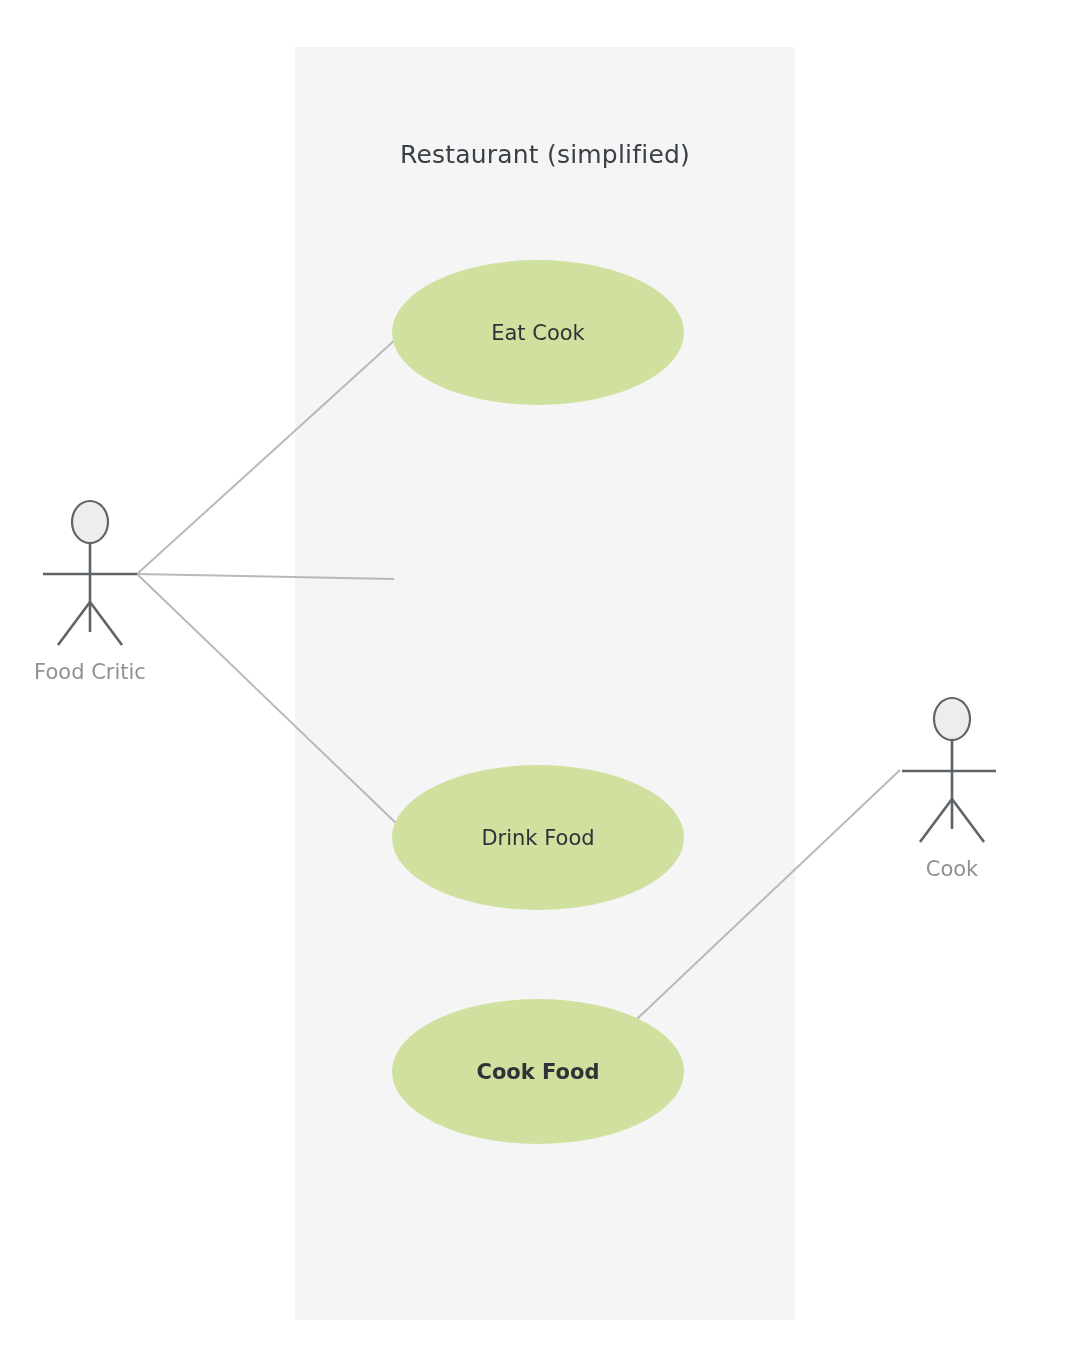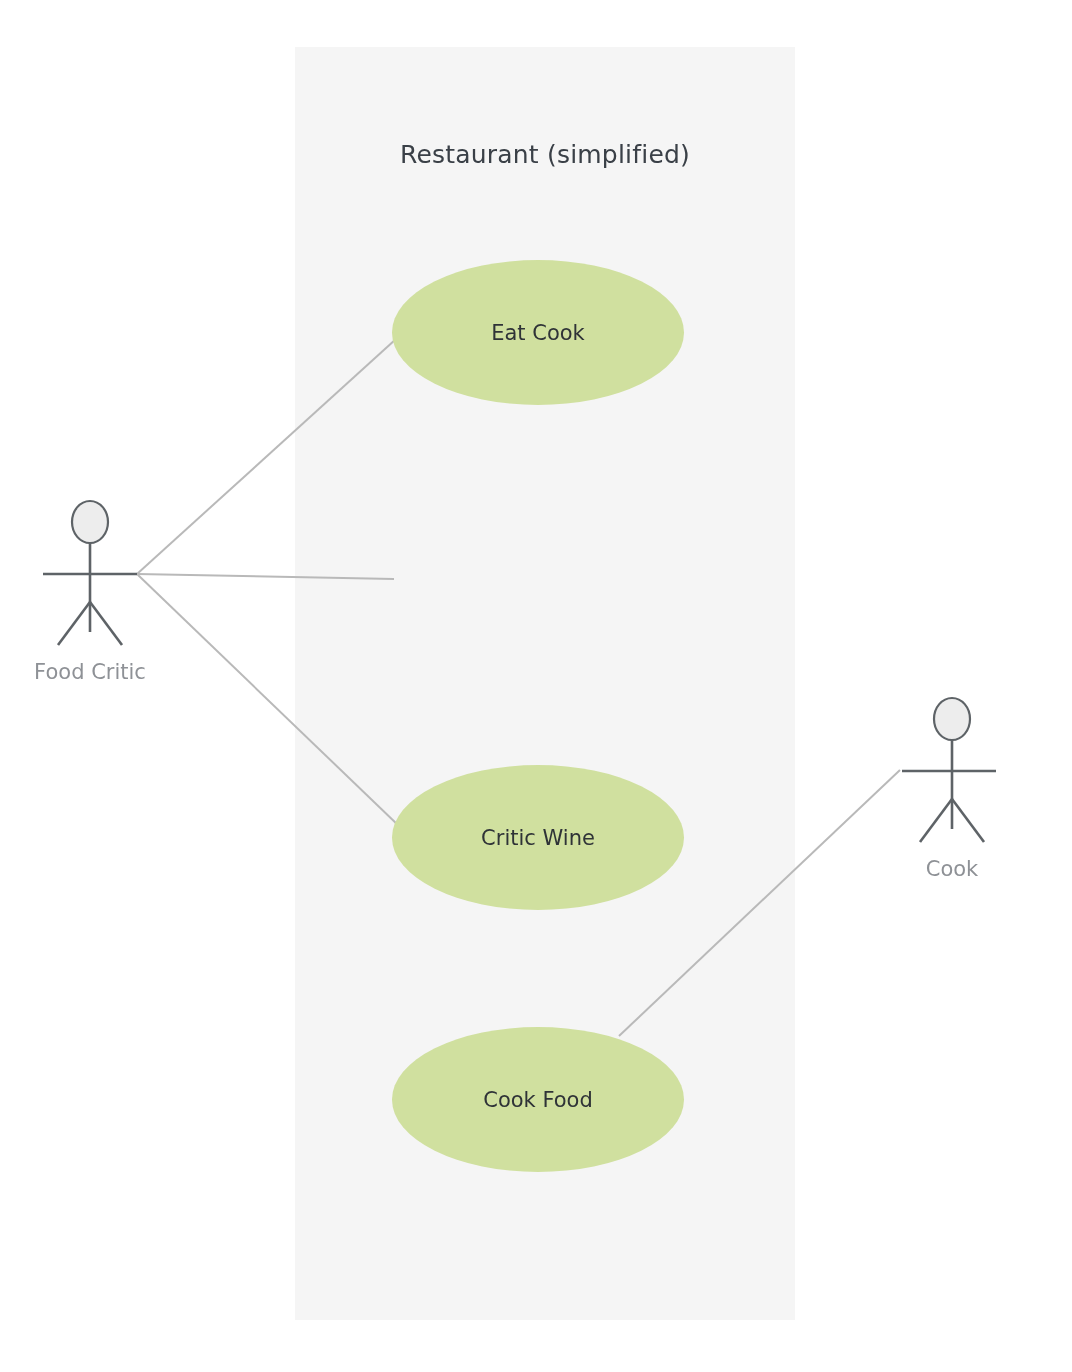--- a/index.html
+++ b/index.html
@@ -73,21 +73,21 @@
   .use-case-label {
     font-size: 21px;
     color: #2f3337;
     text-align: center;
     white-space: nowrap;
   }
 
   .uc-eat   { left: 392px; top: 260px; }
   .uc-pay   { left: 392px; top: 507px; }
   .uc-drink { left: 392px; top: 765px; }
-  .uc-cook  { left: 392px; top: 1027px; }
+  .uc-cook  { left: 392px; top: 999px; font-weight: bold; }
 
   
   .actor {
     position: absolute;
     width: 160px;
   }
   .actor-figure {
     position: relative;
     width: 160px;
     height: 160px;
@@ -124,21 +124,21 @@
     <line x1="137" y1="574" x2="399" y2="826"></line>
     <line x1="900" y1="770" x2="619" y2="1036"></line>
   </svg>
 
   <div class="use-case uc-eat">
     <span class="use-case-label">Eat Cook</span>
   </div>
 
 
   <div class="use-case uc-drink">
-    <span class="use-case-label">Critic Wine</span>
+    <span class="use-case-label">Drink Food</span>
   </div>
 
   <div class="use-case uc-cook">
     <span class="use-case-label">Cook Food</span>
   </div>
 
   <div class="actor actor-food-critic">
     <div class="actor-figure">
       <svg width="160" height="160" viewBox="0 0 160 160">
         <ellipse cx="80" cy="25" rx="18" ry="21" fill="#ededed" stroke="#5e6367" stroke-width="2.2"></ellipse>

